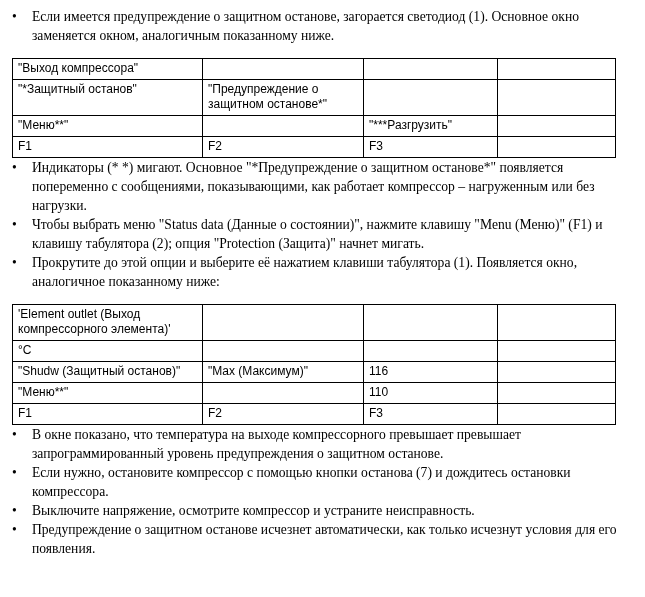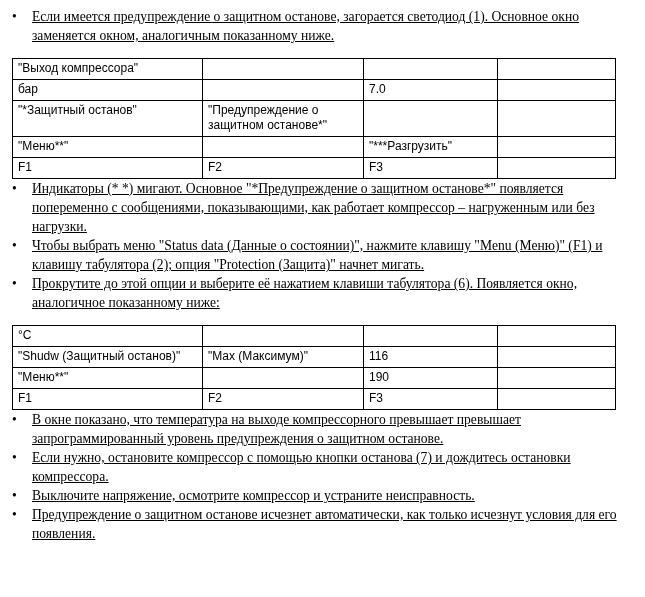--- a/index.html
+++ b/index.html
@@ -31,21 +31,20 @@
   .bullet .marker {
     flex: 0 0 22px;
     width: 22px;
     text-align: left;
     padding-left: 2px;
     box-sizing: border-box;
   }
   .bullet .btext {
     flex: 1 1 auto;
     max-width: 592px;
-    text-decoration: underline;
   }
   table.display-window {
     border-collapse: collapse;
     table-layout: fixed;
     width: 603px;
     margin: 13px 0 0 2px;
     font-family: "Liberation Sans", sans-serif;
     font-size: 12px;
   }
   table.display-window td {
@@ -84,26 +83,20 @@
         <col class="c4">
     </colgroup>
     <tbody>
         <tr>
           <td>"Выход компрессора"</td>
           <td></td>
           <td></td>
           <td></td>
         </tr>
         <tr>
-          <td>бар</td>
-          <td></td>
-          <td>7.0</td>
-          <td></td>
-        </tr>
-        <tr>
           <td>"*Защитный останов"</td>
           <td>"Предупреждение о защитном останове*"</td>
           <td></td>
           <td></td>
         </tr>
         <tr>
           <td>"Меню**"</td>
           <td></td>
           <td>"***Разгрузить"</td>
           <td></td>
@@ -121,48 +114,54 @@
     <li class="bullet">
       <span class="marker">•</span>
       <span class="btext">Индикаторы (* *) мигают. Основное "*Предупреждение о защитном останове*" появляется попеременно с сообщениями, показывающими, как работает компрессор – нагруженным или без нагрузки.</span>
     </li>
     <li class="bullet">
       <span class="marker">•</span>
       <span class="btext">Чтобы выбрать меню "Status data (Данные о состоянии)", нажмите клавишу "Menu (Меню)" (F1) и клавишу табулятора (2); опция "Protection (Защита)" начнет мигать.</span>
     </li>
     <li class="bullet">
       <span class="marker">•</span>
-      <span class="btext">Прокрутите до этой опции и выберите её нажатием клавиши табулятора (6). Появляется окно, аналогичное показанному ниже:</span>
+      <span class="btext">Прокрутите до этой опции и выберите её нажатием клавиши табулятора (1). Появляется окно, аналогичное показанному ниже:</span>
     </li>
   </ul>
 
   <table class="display-window">
     <colgroup>
       <col class="c1">
         <col class="c2">
         <col class="c3">
         <col class="c4">
     </colgroup>
     <tbody>
+        <tr>
+          <td>'Element outlet (Выход компрессорного элемента)'</td>
+          <td></td>
+          <td></td>
+          <td></td>
+        </tr>
         <tr>
           <td>°C</td>
           <td></td>
           <td></td>
           <td></td>
         </tr>
         <tr>
           <td>"Shudw (Защитный останов)"</td>
           <td>"Max (Максимум)"</td>
           <td>116</td>
           <td></td>
         </tr>
         <tr>
           <td>"Меню**"</td>
           <td></td>
-          <td>190</td>
+          <td>110</td>
           <td></td>
         </tr>
         <tr>
           <td>F1</td>
           <td>F2</td>
           <td>F3</td>
           <td></td>
         </tr>
       </tbody>
   </table>

